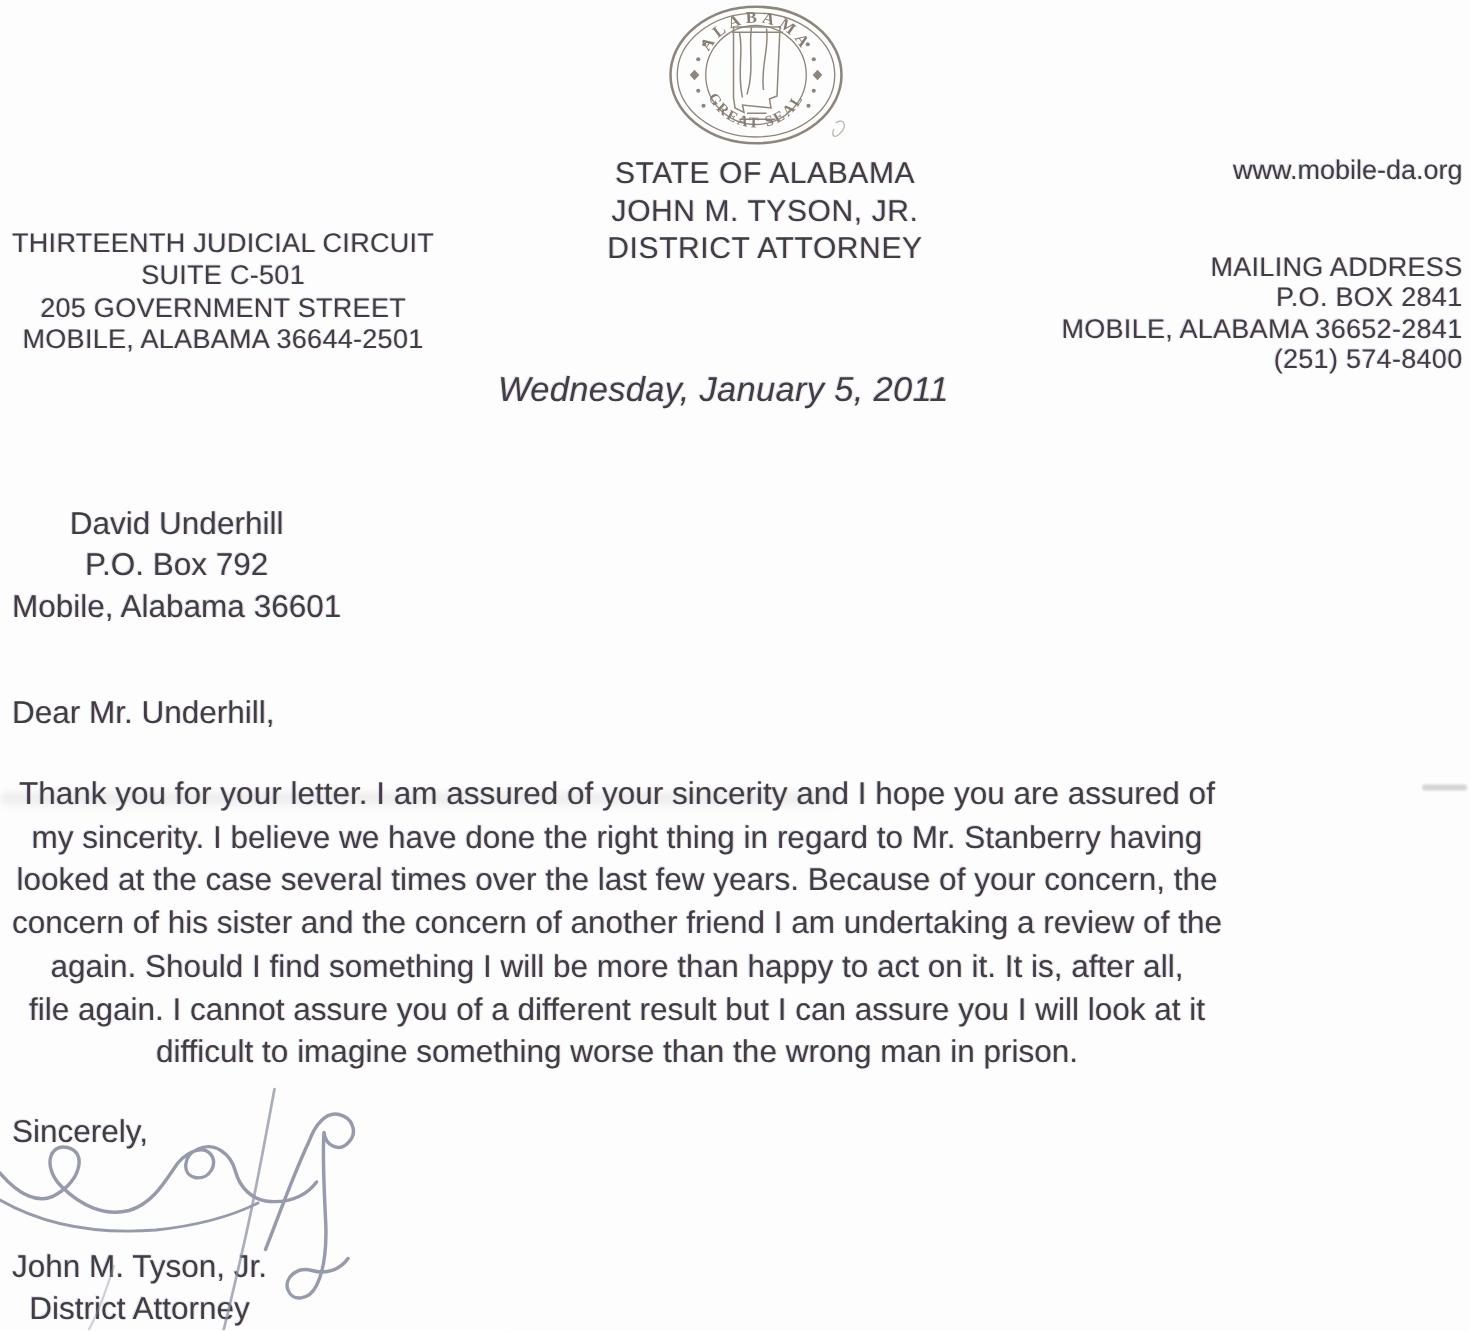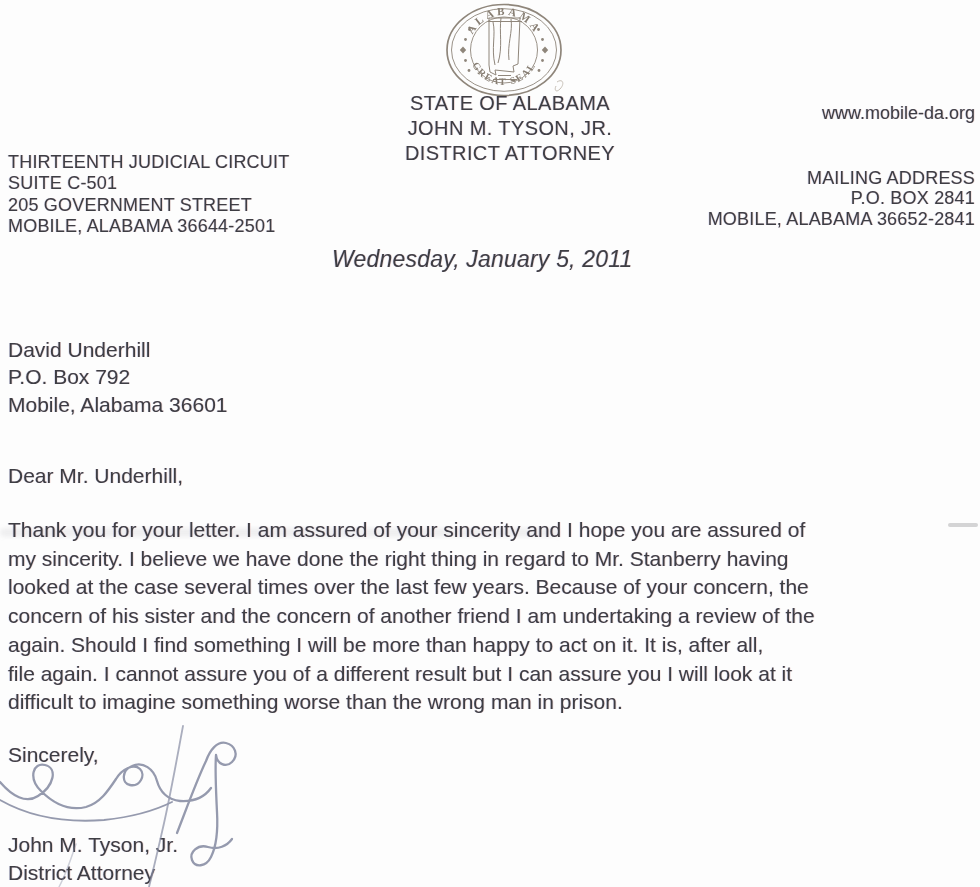--- a/index.html
+++ b/index.html
@@ -8,27 +8,28 @@
     position: relative;
     width: 980px;
     height: 887px;
     background: #fdfdfd;
     overflow: hidden;
     font-family: "Liberation Sans", "DejaVu Sans", sans-serif;
     color: #3e3e44;
   }
   .txt {
     text-shadow: 0.7px 0.2px 0.4px rgba(185,75,60,0.20), -0.7px -0.2px 0.4px rgba(65,85,195,0.18);
+    text-align: center;
   }
   .abs { position: absolute; }
 
   .seal-wrap { left: 443px; top: 2px; width: 122px; height: 95px; }
 
   .header-center {
-    left: 345px; top: 91px; width: 330px;
+    left: 345px; top: 104px; width: 330px;
     text-align: center;
     font-size: 20px;
     line-height: 25px;
     letter-spacing: 0.4px;
     white-space: nowrap;
   }
   .website {
     top: 103px; right: 5px;
     font-size: 18px;
     text-align: right;
@@ -157,20 +158,21 @@
     <div>JOHN M. TYSON, JR.</div>
     <div>DISTRICT ATTORNEY</div>
   </div>
 
   <div class="abs website txt">www.mobile-da.org</div>
 
   <div class="abs mailing-block txt">
     <div>MAILING ADDRESS</div>
     <div>P.O. BOX 2841</div>
     <div>MOBILE, ALABAMA 36652-2841</div>
+    <div>(251) 574-8400</div>
   </div>
 
   <div class="abs office-block txt">
     <div>THIRTEENTH JUDICIAL CIRCUIT</div>
     <div>SUITE C-501</div>
     <div>205 GOVERNMENT STREET</div>
     <div>MOBILE, ALABAMA 36644-2501</div>
   </div>
 
   <div class="abs date-line txt">Wednesday, January 5, 2011</div>

